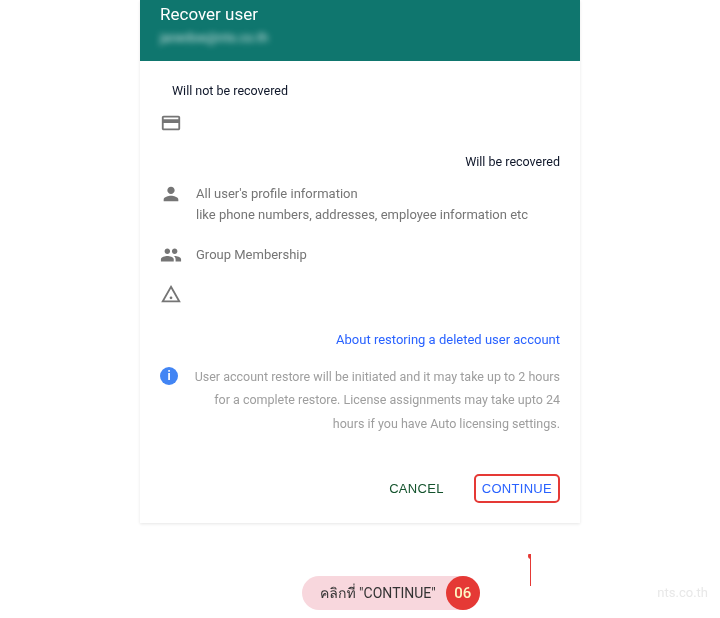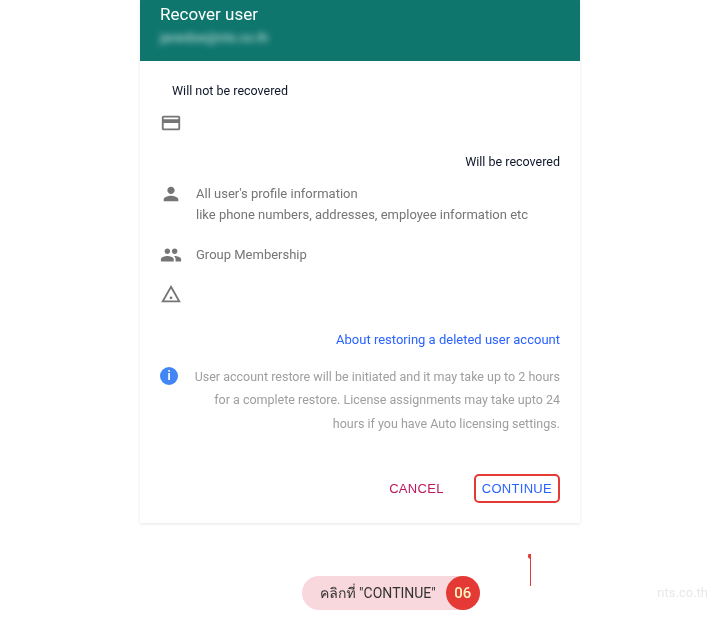--- a/index.html
+++ b/index.html
@@ -108,21 +108,21 @@
     }
     .btn {
       font-size: 13px;
       font-weight: 500;
       letter-spacing: 0.3px;
       background: none;
       border: none;
       cursor: pointer;
       padding: 5px 6px;
     }
-    .btn-cancel { color: #be185d; text-align: center; }
+    .btn-cancel { color: #14532d; text-align: center; }
     .btn-continue {
       color: #2962ff;
       border: 2.5px solid #e53935;
       border-radius: 5px;
     }
     .annotation {
       position: absolute;
       left: 302px;
       top: 576px;
       display: flex;

